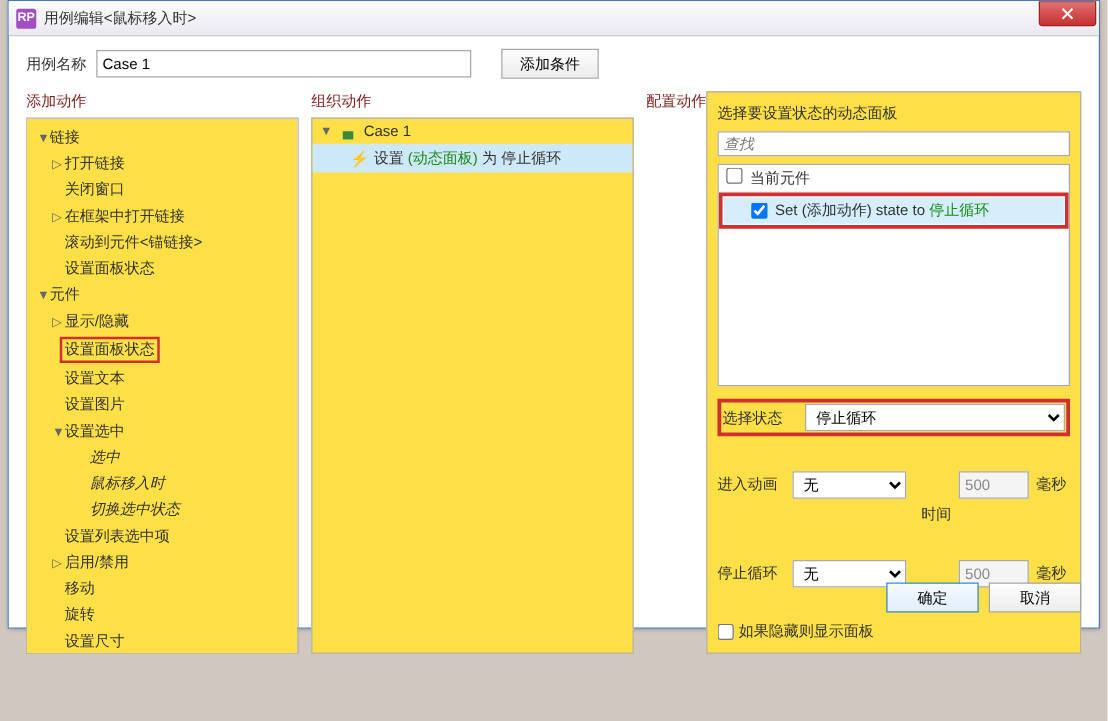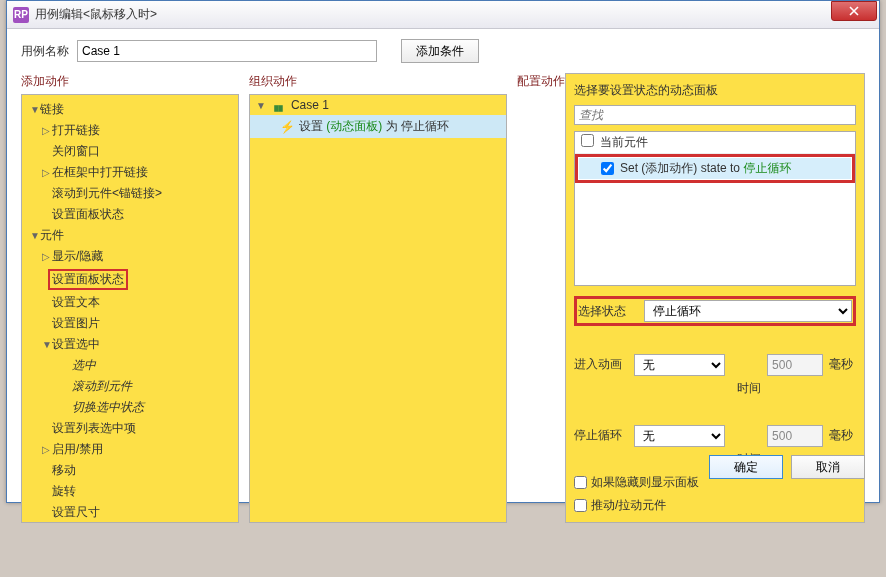--- a/index.html
+++ b/index.html
@@ -44,21 +44,21 @@
 .listhdr{display:flex; align-items:flex-start; gap:6px; padding:2px 6px; border-bottom:1px solid #eee;}
 .listrow{display:flex; align-items:center; gap:6px; padding:2px 6px 2px 22px; background:#d6eefb;}
 .hl-red-box{border:3px solid #d03030; padding:1px;}
 .formrow{display:flex; align-items:center; gap:6px; font-size:12px;}
 .formrow label{width:60px;}
 .formrow select, .formrow input{height:22px; border:1px solid #aaa; font-size:12px; padding:0 4px; background:#fff;}
 .formrow select{width:100px;}
 .formrow .tlabel{width:34px; text-align:right;margin-top:48px;}
 .formrow input.time{width:56px; background:#f4f4f4; color:#888;}
 .formrow .unit{width:30px;}
-.footer{ position:absolute; bottom:23px; right:14px; display:flex; gap:8px;}
+.footer{ position:absolute; bottom:12px; right:14px; display:flex; gap:8px;}
 .footer .btn{width:74px;}
 .footer .btn.primary{border:1px solid #3a8ad0; background:linear-gradient(#f5faff,#e0eefc);}
 ::-webkit-scrollbar{width:16px;height:16px;}
 ::-webkit-scrollbar-track{background:#f0f0f0;}
 ::-webkit-scrollbar-thumb{background:#c8c8c8;border:1px solid #a8a8a8;}
 </style>
 </head>
 <body>
 
 <div class="window">
@@ -92,21 +92,21 @@
             <div class="tree-item lvl1"><span class="arrow none"></span><span>滚动到元件&lt;锚链接&gt;</span></div>
             <div class="tree-item lvl1"><span class="arrow none"></span><span>设置面板状态</span></div>
 
             <div class="tree-item"><span class="arrow exp"></span><span>元件</span></div>
             <div class="tree-item lvl1"><span class="arrow col"></span><span>显示/隐藏</span></div>
             <div class="tree-item lvl1"><span class="arrow none"></span><span class="hl-red">设置面板状态</span></div>
             <div class="tree-item lvl1"><span class="arrow none"></span><span>设置文本</span></div>
             <div class="tree-item lvl1"><span class="arrow none"></span><span>设置图片</span></div>
             <div class="tree-item lvl1"><span class="arrow exp"></span><span>设置选中</span></div>
             <div class="tree-item lvl2"><span class="arrow none"></span><span>选中</span></div>
-            <div class="tree-item lvl2"><span class="arrow none"></span><span>滚动到元件</span></div>
+            <div class="tree-item lvl2"><span class="arrow none"></span><span>鼠标移入时</span></div>
             <div class="tree-item lvl2"><span class="arrow none"></span><span>切换选中状态</span></div>
             <div class="tree-item lvl1"><span class="arrow none"></span><span>设置列表选中项</span></div>
             <div class="tree-item lvl1"><span class="arrow col"></span><span>启用/禁用</span></div>
             <div class="tree-item lvl1"><span class="arrow none"></span><span>移动</span></div>
             <div class="tree-item lvl1"><span class="arrow none"></span><span>旋转</span></div>
             <div class="tree-item lvl1"><span class="arrow none"></span><span>设置尺寸</span></div>
 
           </div>
         </div>
       </div>
@@ -171,24 +171,20 @@
             <select><option>无</option></select>
             <span class="tlabel">时间</span>
             <input class="time" disabled="" value="500" style="">
             <span class="unit">毫秒</span>
           </div>
 
           <label class="cbx">
               <input type="checkbox" style="">
               <span>如果隐藏则显示面板</span>
             </label>
-          <label class="cbx">
-              <input type="checkbox" style="">
-              <span>推动/拉动元件</span>
-            </label>
         </div>
       </div>
     </div>
   </div>
 
   <div class="footer">
     <button class="btn primary">确定</button>
     <button class="btn">取消</button>
   </div>
 </div>

